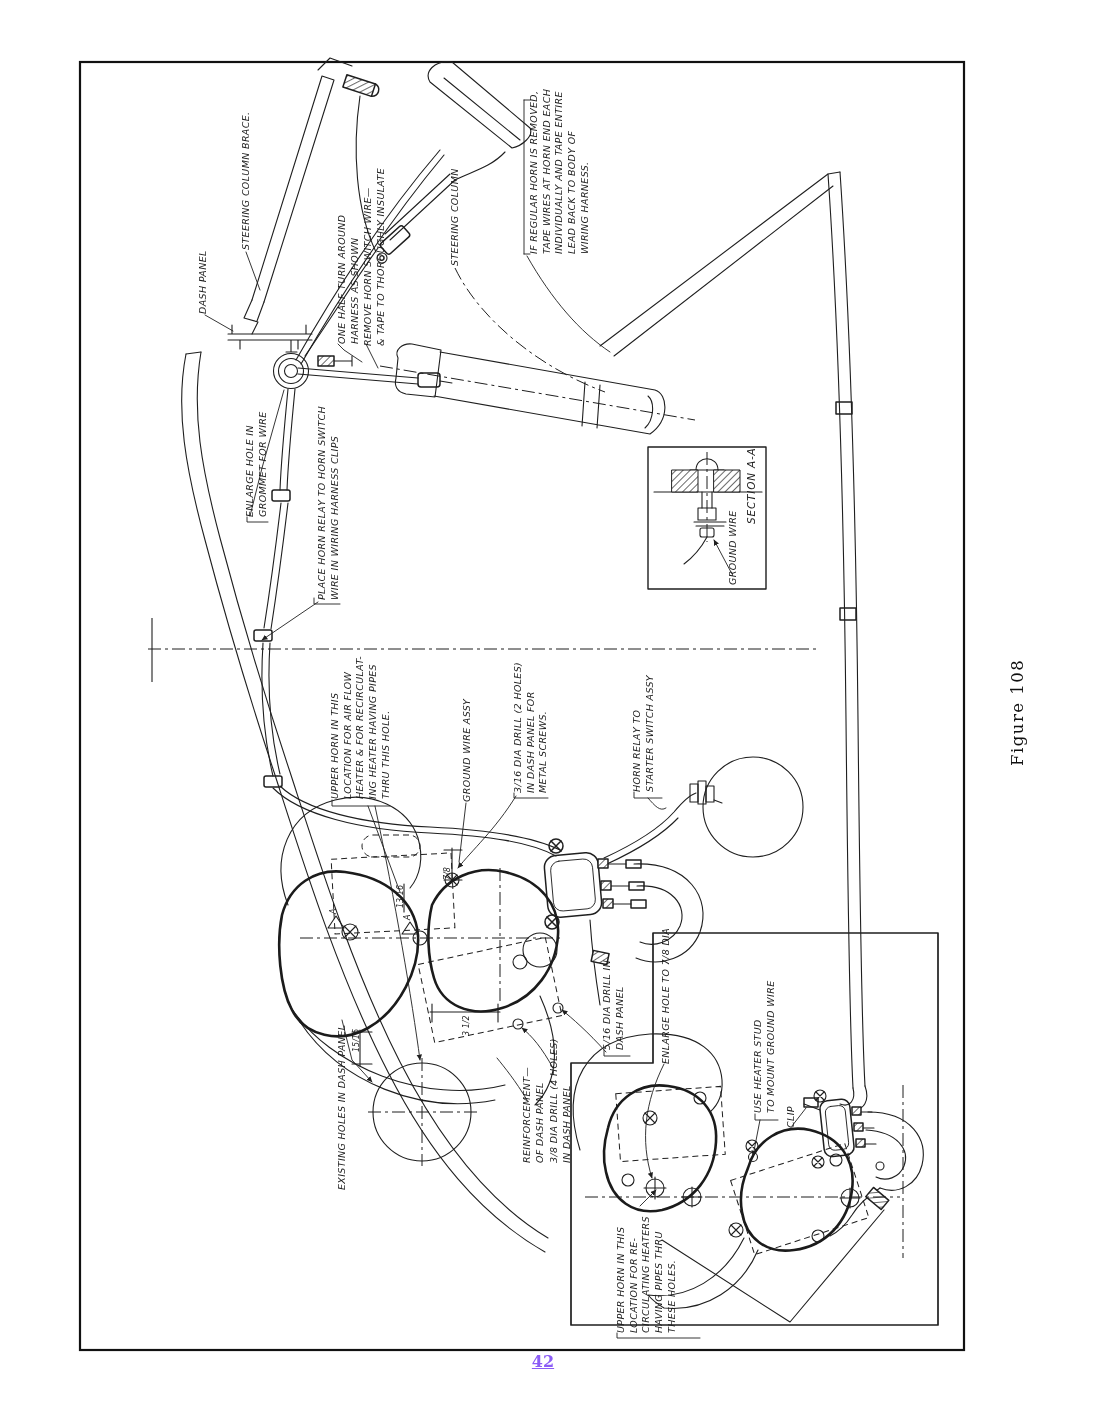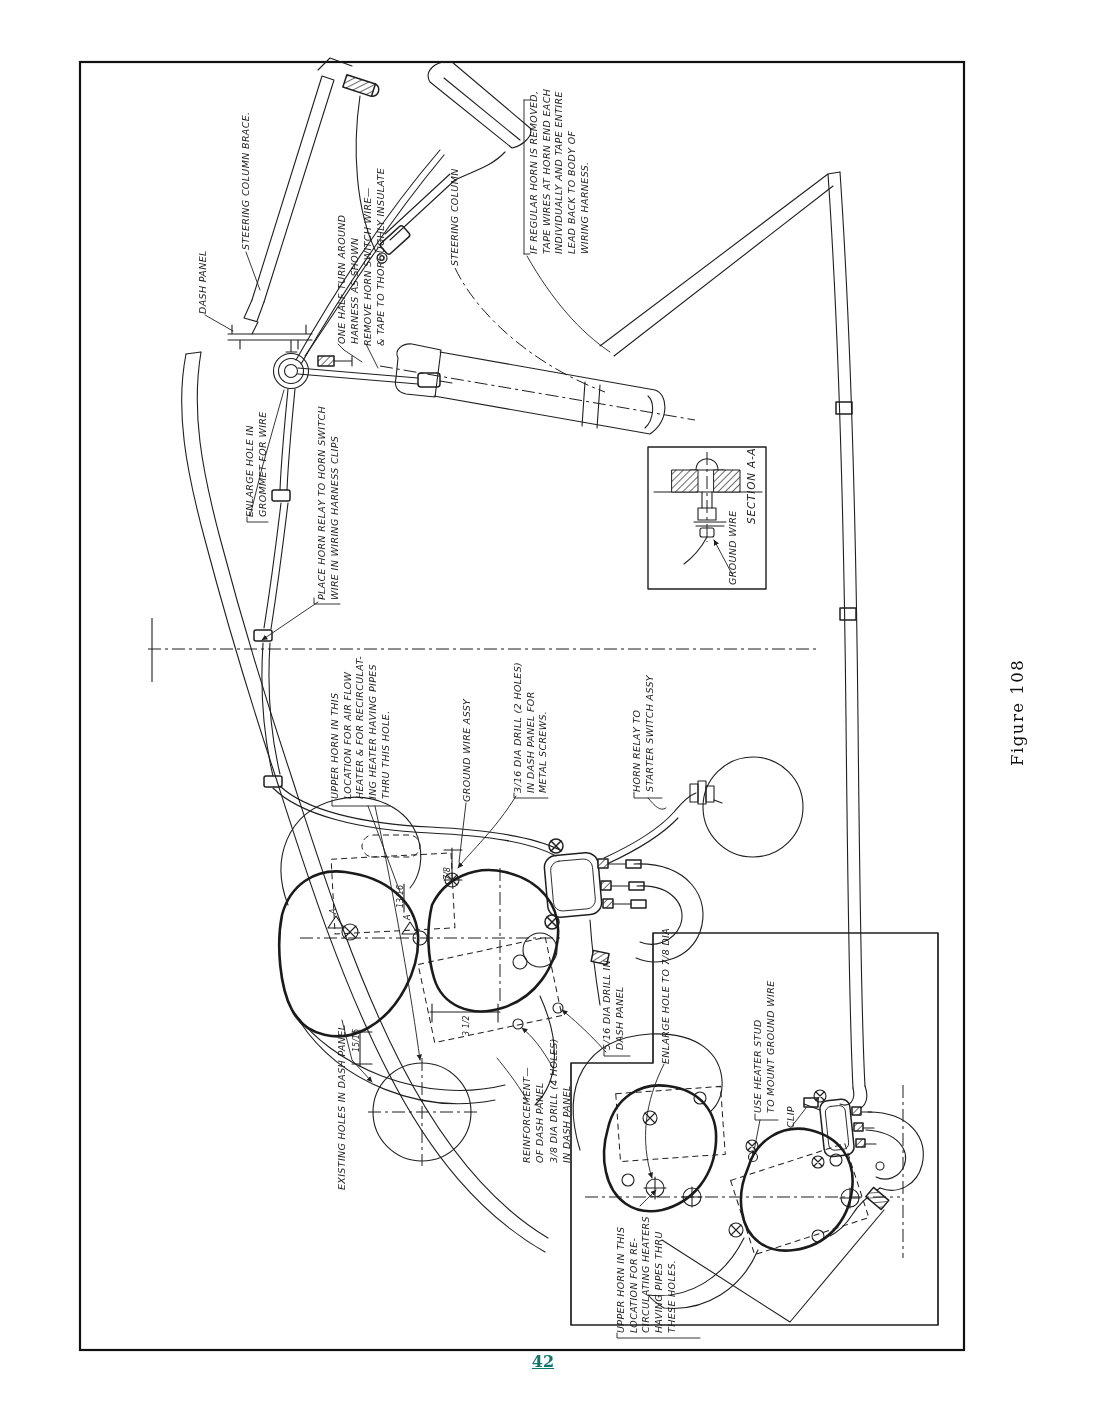--- a/index.html
+++ b/index.html
@@ -9,21 +9,21 @@
   .lbl{position:absolute;transform:rotate(-90deg);transform-origin:0 0;
        white-space:pre-line;width:max-content;
        font:italic 9.5px/1.34 "DejaVu Sans",sans-serif;
        letter-spacing:.35px;color:#1c1c1c;}
   .lbl.big{font-size:10.5px;letter-spacing:.8px;}
   .dim{position:absolute;transform:rotate(-90deg);transform-origin:0 0;
        font:italic 8px "DejaVu Sans",sans-serif;color:#1c1c1c;white-space:nowrap;}
   .figcap{position:absolute;left:1008px;top:766px;transform:rotate(-90deg);transform-origin:0 0;
        font:16.5px "DejaVu Serif",serif;letter-spacing:1.5px;color:#101010;white-space:nowrap;}
   .pagenum{position:absolute;left:0;top:1352px;width:1086px;text-align:center;
-       font:bold 16px "DejaVu Serif",serif;color:#0f766e;text-decoration:underline;}
+       font:bold 16px "DejaVu Serif",serif;color:#8b5cf6;text-decoration:underline;}
 </style>
 </head>
 <body>
 
 <div class="sheet">
 
   <svg width="1101" height="1422" viewBox="0 0 1101 1422">
     <defs>
       <pattern id="h" patternUnits="userSpaceOnUse" width="5" height="5" patternTransform="rotate(45)">
         <rect width="5" height="5" fill="#ffffff"></rect>

